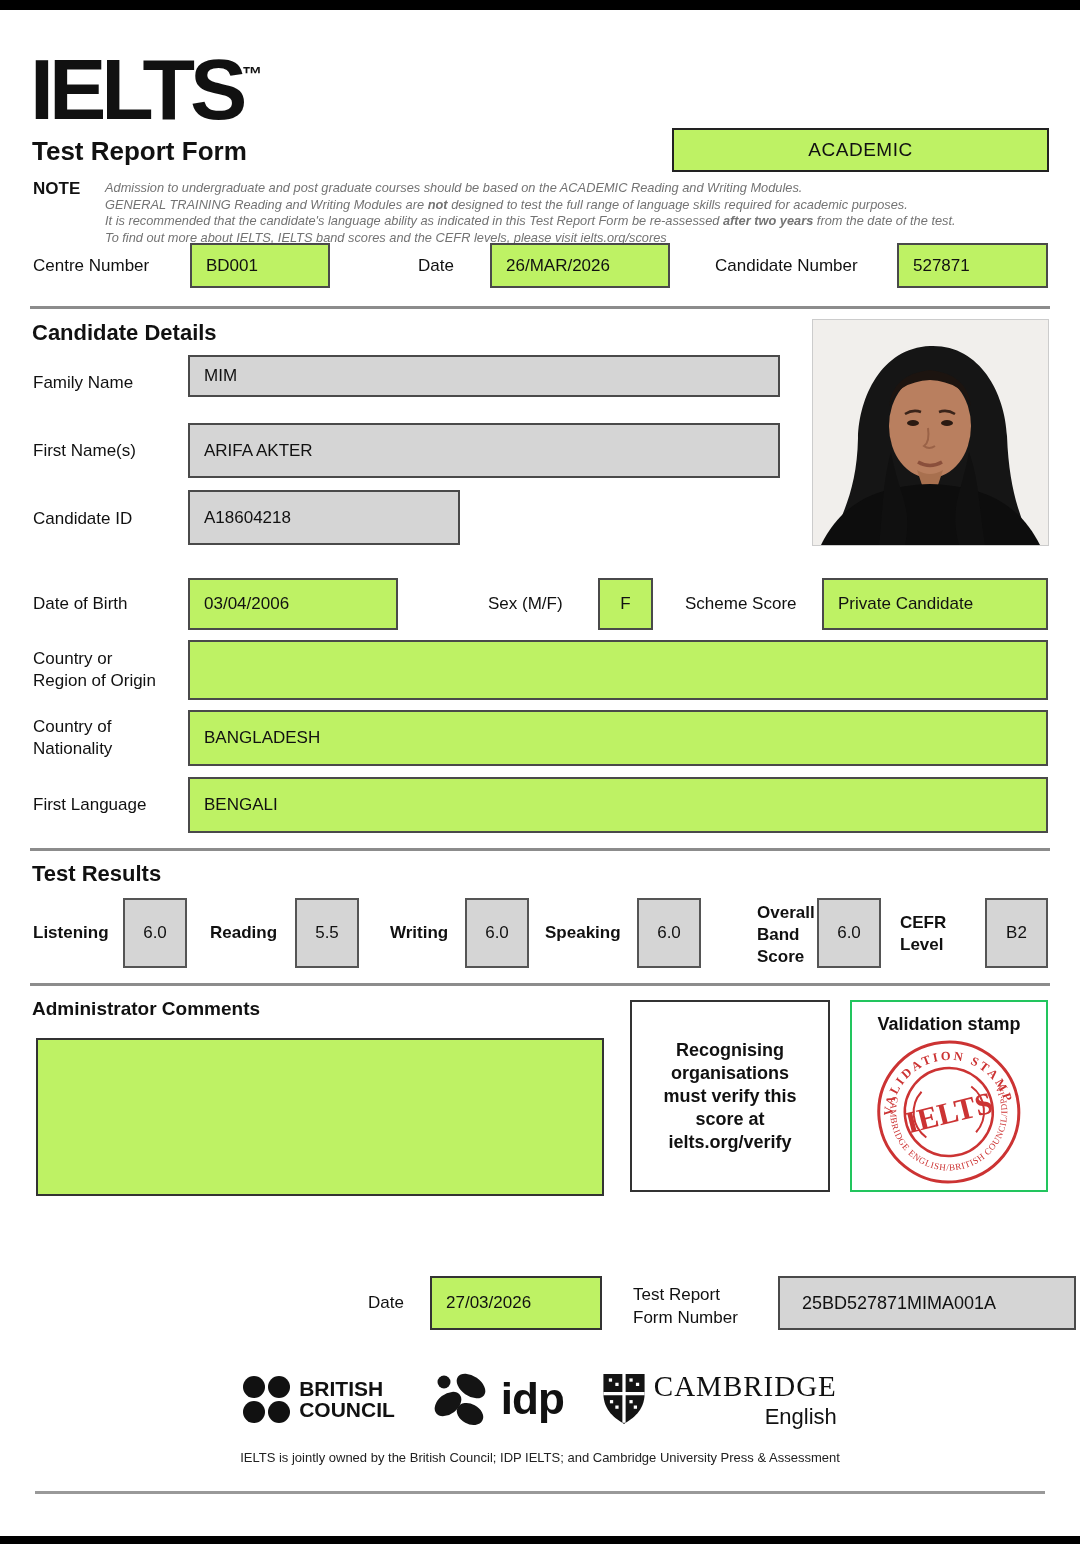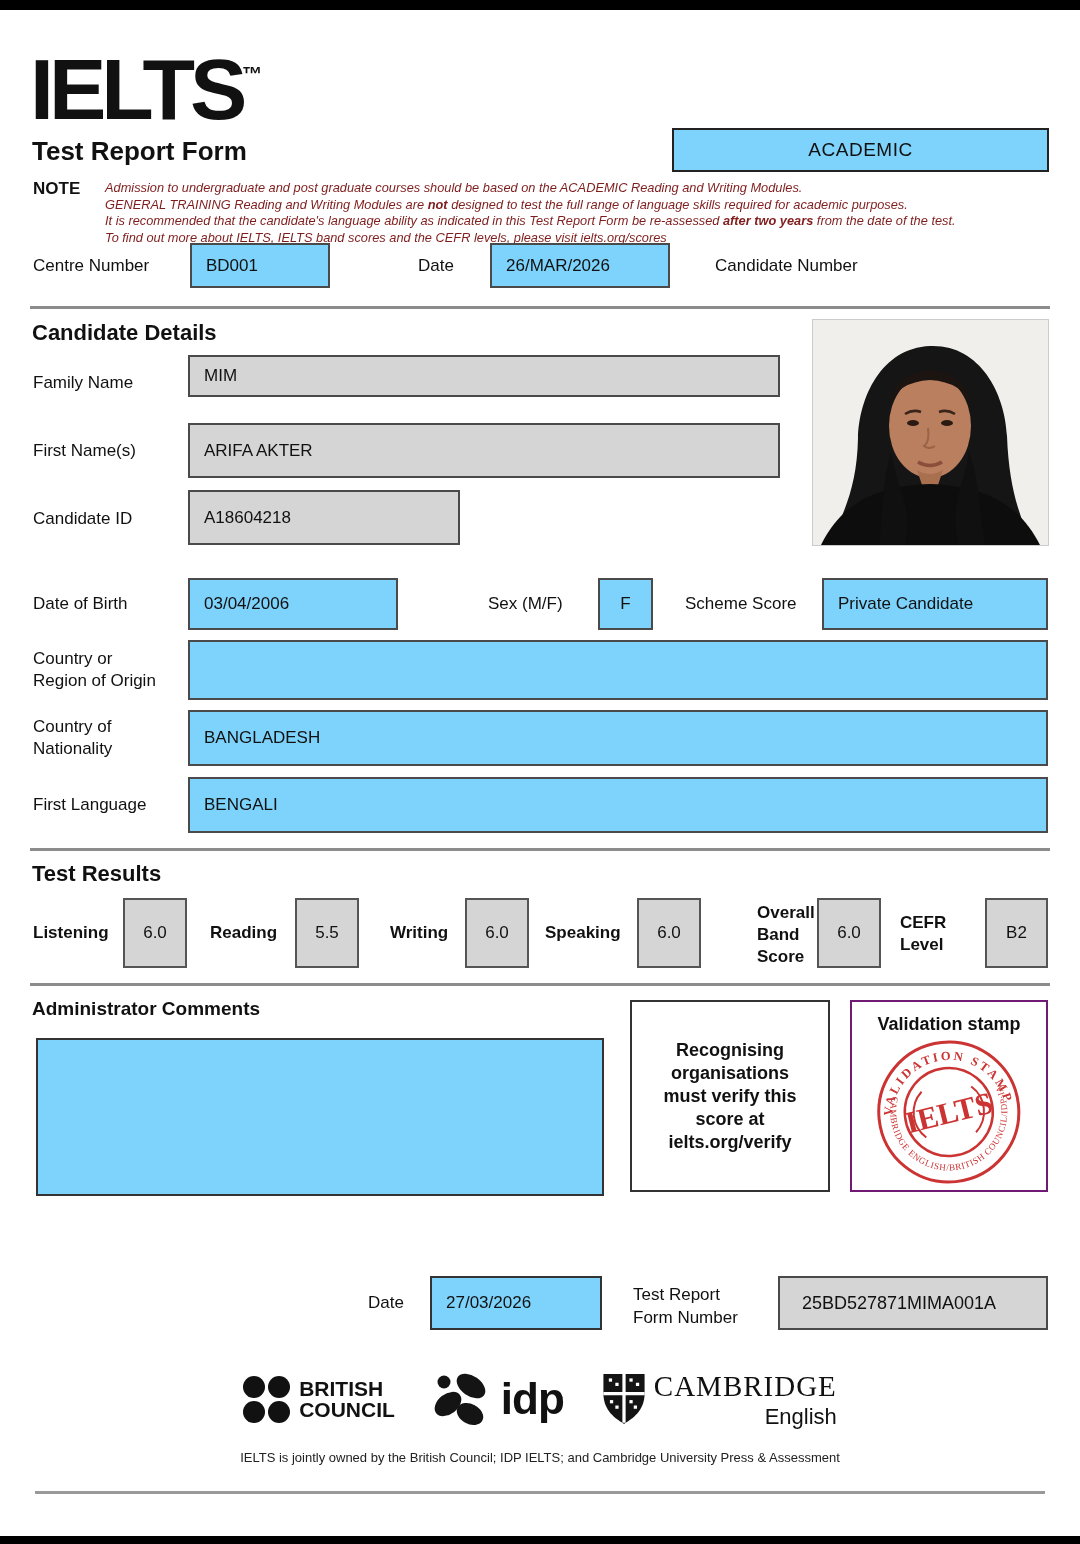--- a/index.html
+++ b/index.html
@@ -2,36 +2,36 @@
 <html><head>
 <meta charset="utf-8">
 <style>
   html,body{margin:0;padding:0;background:#fff;}
   .page{position:relative;width:1080px;height:1544px;background:#fff;overflow:hidden;
         font-family:"Liberation Sans",sans-serif;color:#111;}
   .abs{position:absolute;}
   .bar{background:#000;width:100%;left:0;}
   .divider{background:#8c8c8c;height:3px;}
   .lbl{font-size:17px;color:#111;}
-  .box{border:2px solid #4a4a4a;background:#7dd3fc;box-sizing:border-box;
+  .box{border:2px solid #4a4a4a;background:#bef264;box-sizing:border-box;
        display:flex;align-items:center;font-size:17px;color:#111;}
   .box .v{padding-left:14px;}
   .gbox{background:#d5d5d5;}
   h1.brand{margin:0;font-size:86px;font-weight:900;letter-spacing:-5px;line-height:72px;}
   h1.brand sup{font-size:20px;letter-spacing:0;vertical-align:38px;}
   .doc-title{font-size:26px;font-weight:800;}
   .sec-head{font-size:22px;font-weight:800;}
   .note-label{font-size:17px;font-weight:800;}
-  .note-lines{font-size:12.8px;line-height:16.5px;font-style:italic;color:#7f1d1d;}
+  .note-lines{font-size:12.8px;line-height:16.5px;font-style:italic;color:#737373;}
   .score-lbl{font-size:17px;font-weight:700;line-height:22px;}
   .score-box{border:2px solid #555;background:#d5d5d5;width:64px;height:70px;
              display:flex;align-items:center;justify-content:center;font-size:17px;box-sizing:border-box;}
   .verify-box{border:2px solid #333;box-sizing:border-box;display:flex;align-items:center;justify-content:center;
               text-align:center;font-weight:700;font-size:18px;line-height:23px;padding:12px 16px;}
-  .validation-box{border:2px solid #701a75;box-sizing:border-box;text-align:center;}
+  .validation-box{border:2px solid #22c55e;box-sizing:border-box;text-align:center;}
   .validation-title{font-weight:700;font-size:18px;margin-top:12px;}
   .bc-dots{display:grid;grid-template-columns:22px 22px;grid-gap:3px;}
   .bc-dots span{width:22px;height:22px;border-radius:50%;background:#111;display:block;}
   .bc-text{font-size:21px;font-weight:800;line-height:21px;letter-spacing:0;margin-left:9px;}
   .idp-text{font-size:44px;font-weight:700;letter-spacing:-1px;margin-left:6px;line-height:44px;}
   .cam-word{font-family:"Liberation Serif",serif;font-size:29px;letter-spacing:1px;line-height:36px;}
   .cam-sub{font-size:22px;text-align:right;margin-top:0px;}
   .ownership{font-size:13px;color:#222;text-align:center;width:100%;}
   .logos-row{display:flex;align-items:center;justify-content:center;gap:38px;width:100%;}
   .logo-item{display:flex;align-items:center;}
@@ -57,20 +57,23 @@
 
   <div class="abs lbl" style="left:33px;top:243px;line-height:45px;">Centre Number</div>
   <div class="abs box" style="left:190px;top:243px;width:140px;height:45px;">
       <span class="v">BD001</span>
     </div>
   <div class="abs lbl" style="left:418px;top:243px;line-height:45px;">Date</div>
   <div class="abs box" style="left:490px;top:243px;width:180px;height:45px;">
       <span class="v">26/MAR/2026</span>
     </div>
   <div class="abs lbl" style="left:715px;top:243px;line-height:45px;">Candidate Number</div>
+  <div class="abs box" style="left:897px;top:243px;width:151px;height:45px;">
+      <span class="v">527871</span>
+    </div>
 
   <div class="abs divider" style="left:30px;top:306px;width:1020px;"></div>
 
   <div class="abs sec-head" style="left:32px;top:320px;">Candidate Details</div>
 
   <div class="abs lbl" style="left:33px;top:355px;line-height:55px;">Family Name</div>
   <div class="abs box gbox" style="left:188px;top:355px;width:592px;height:42px;">
       <span class="v">MIM</span>
     </div>
 
@@ -178,21 +181,21 @@
         <text x="75" y="86" text-anchor="middle" font-size="31" font-weight="bold" fill="#cc3333" font-family="Liberation Serif, serif" transform="rotate(-8 75 75)">IELTS</text>
       </svg>
     </div>
   </div>
 
   <div class="abs lbl" style="left:368px;top:1276px;line-height:54px;">Date</div>
   <div class="abs box" style="left:430px;top:1276px;width:172px;height:54px;border-color:#333;">
       <span class="v">27/03/2026</span>
     </div>
   <div class="abs lbl" style="left:633px;top:1283px;width:125px;line-height:23px;">Test Report Form Number</div>
-  <div class="abs box gbox" style="left:778px;top:1276px;width:270px;height:54px;font-size:18px;">
+  <div class="abs box gbox" style="left:778px;top:1276px;width:298px;height:54px;font-size:18px;">
       <span class="v" style="padding-left:22px;">25BD527871MIMA001A</span>
     </div>
 
   <div class="abs logos-row" style="top:1368px;left:0;">
     <div class="logo-item">
       <div class="bc-dots">
           <span></span>
           <span></span>
           <span></span>
           <span></span>

